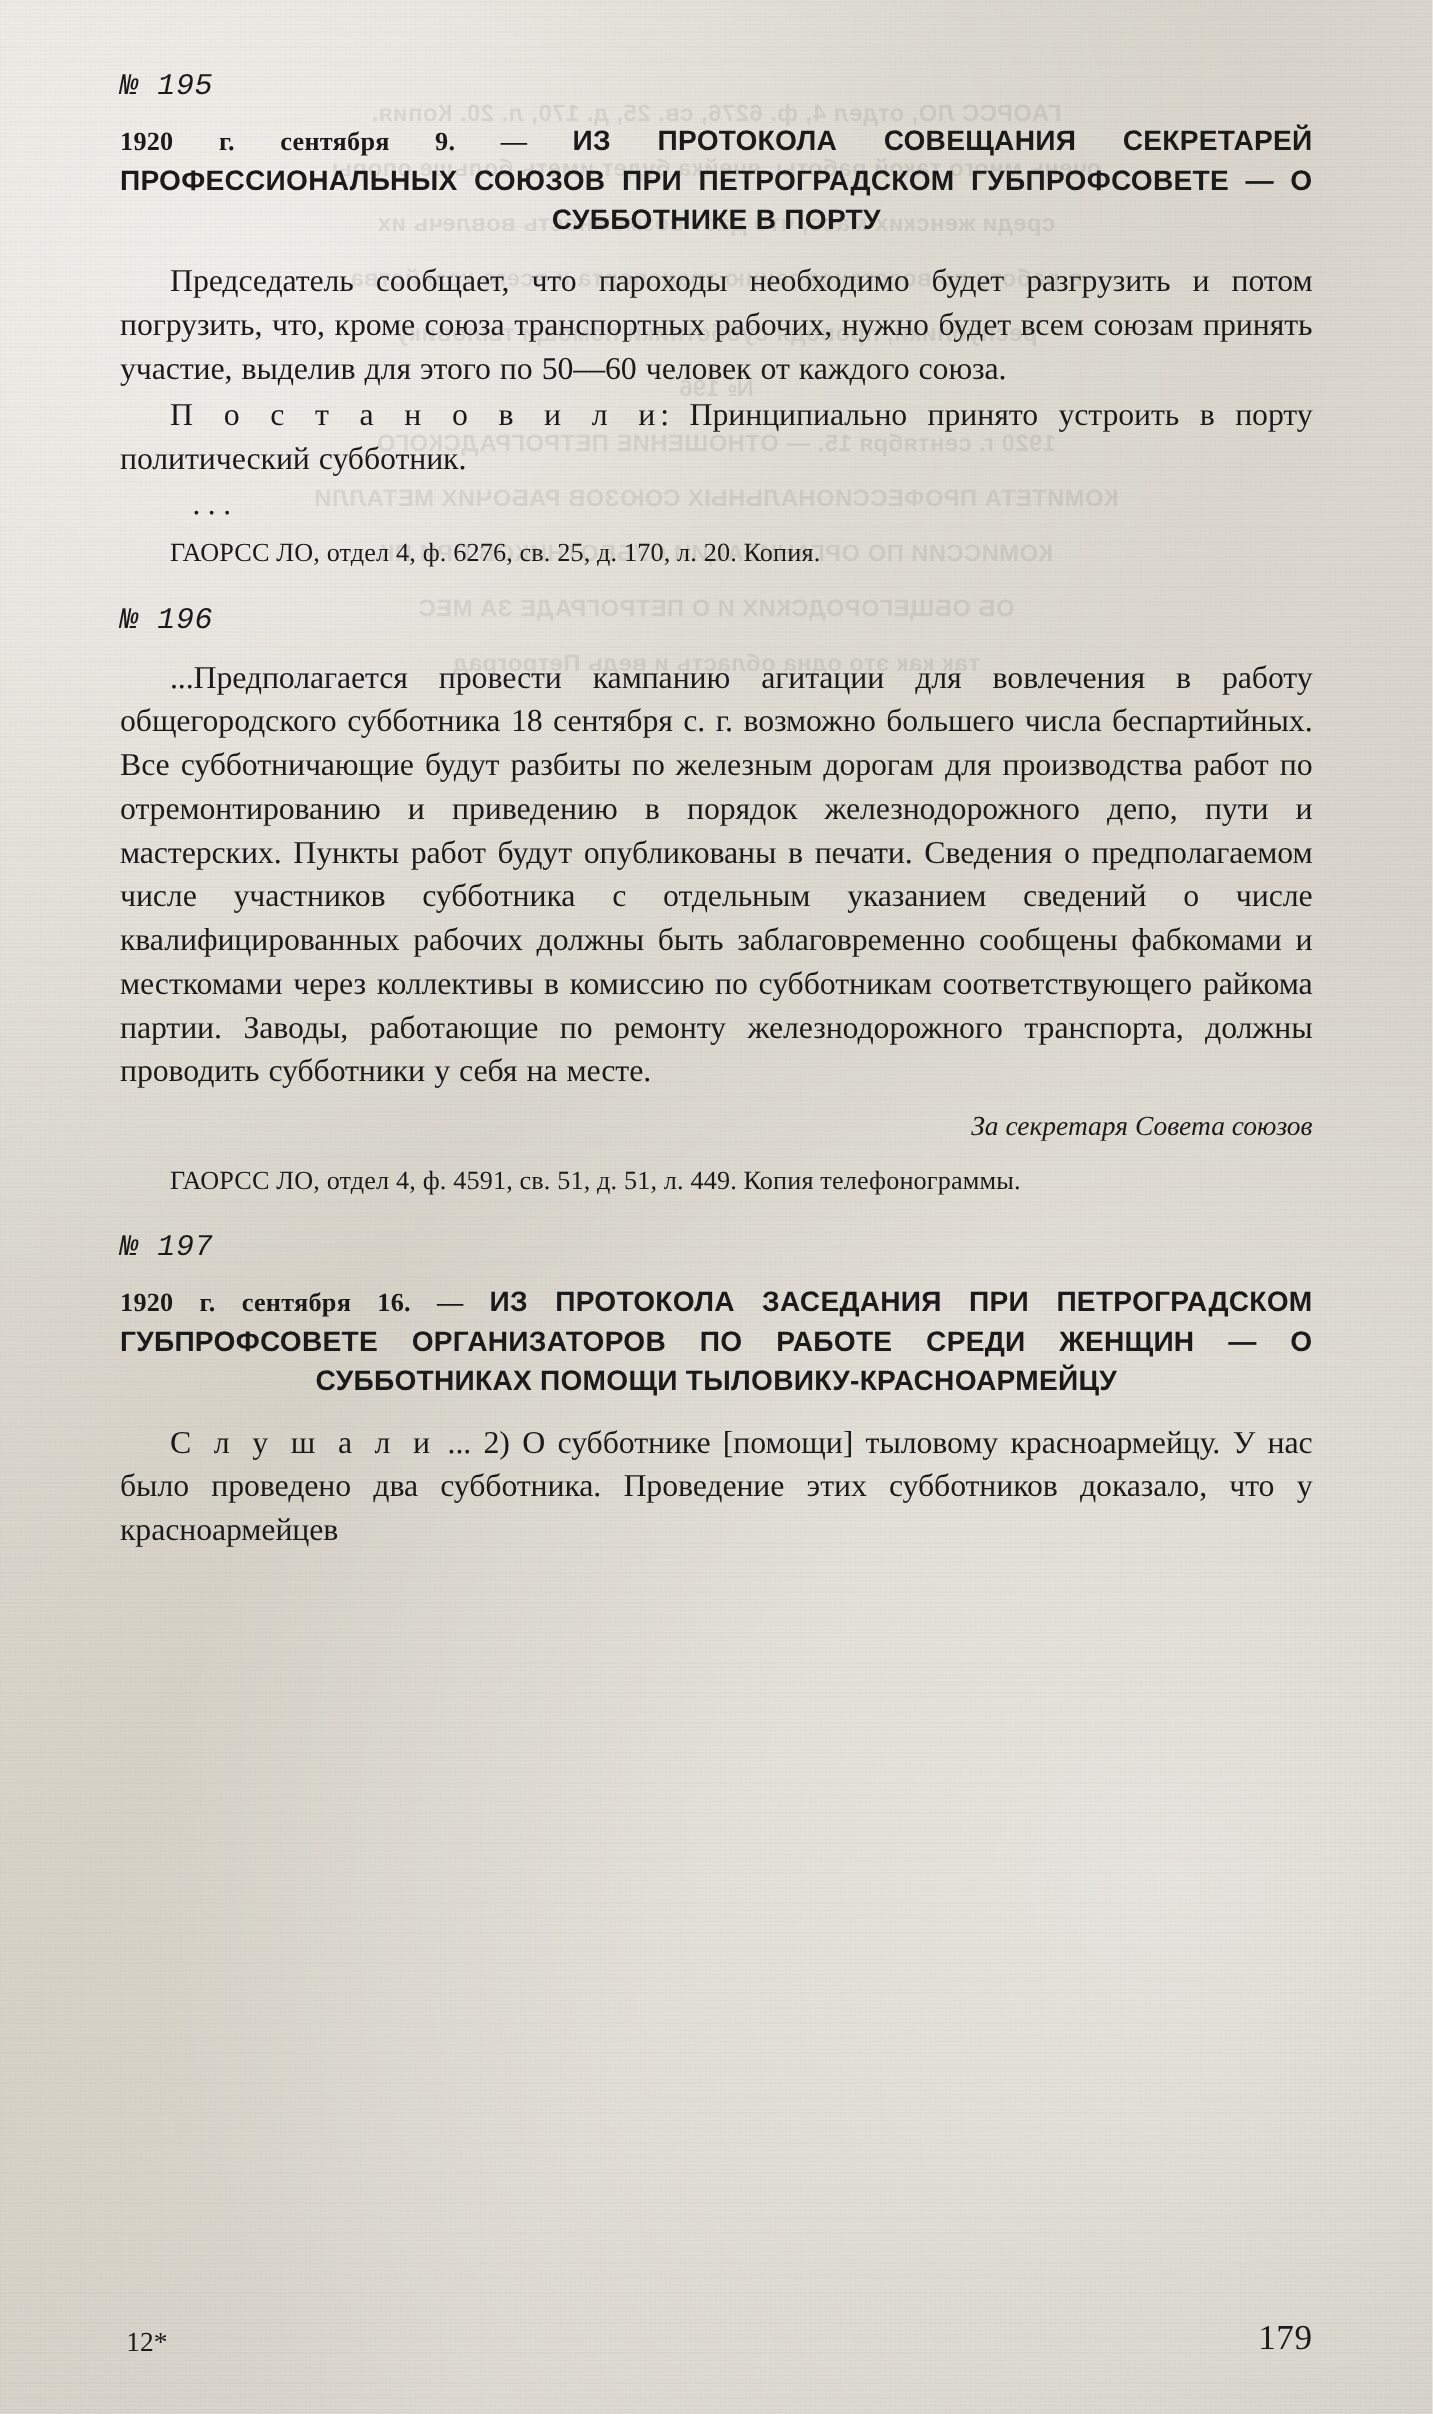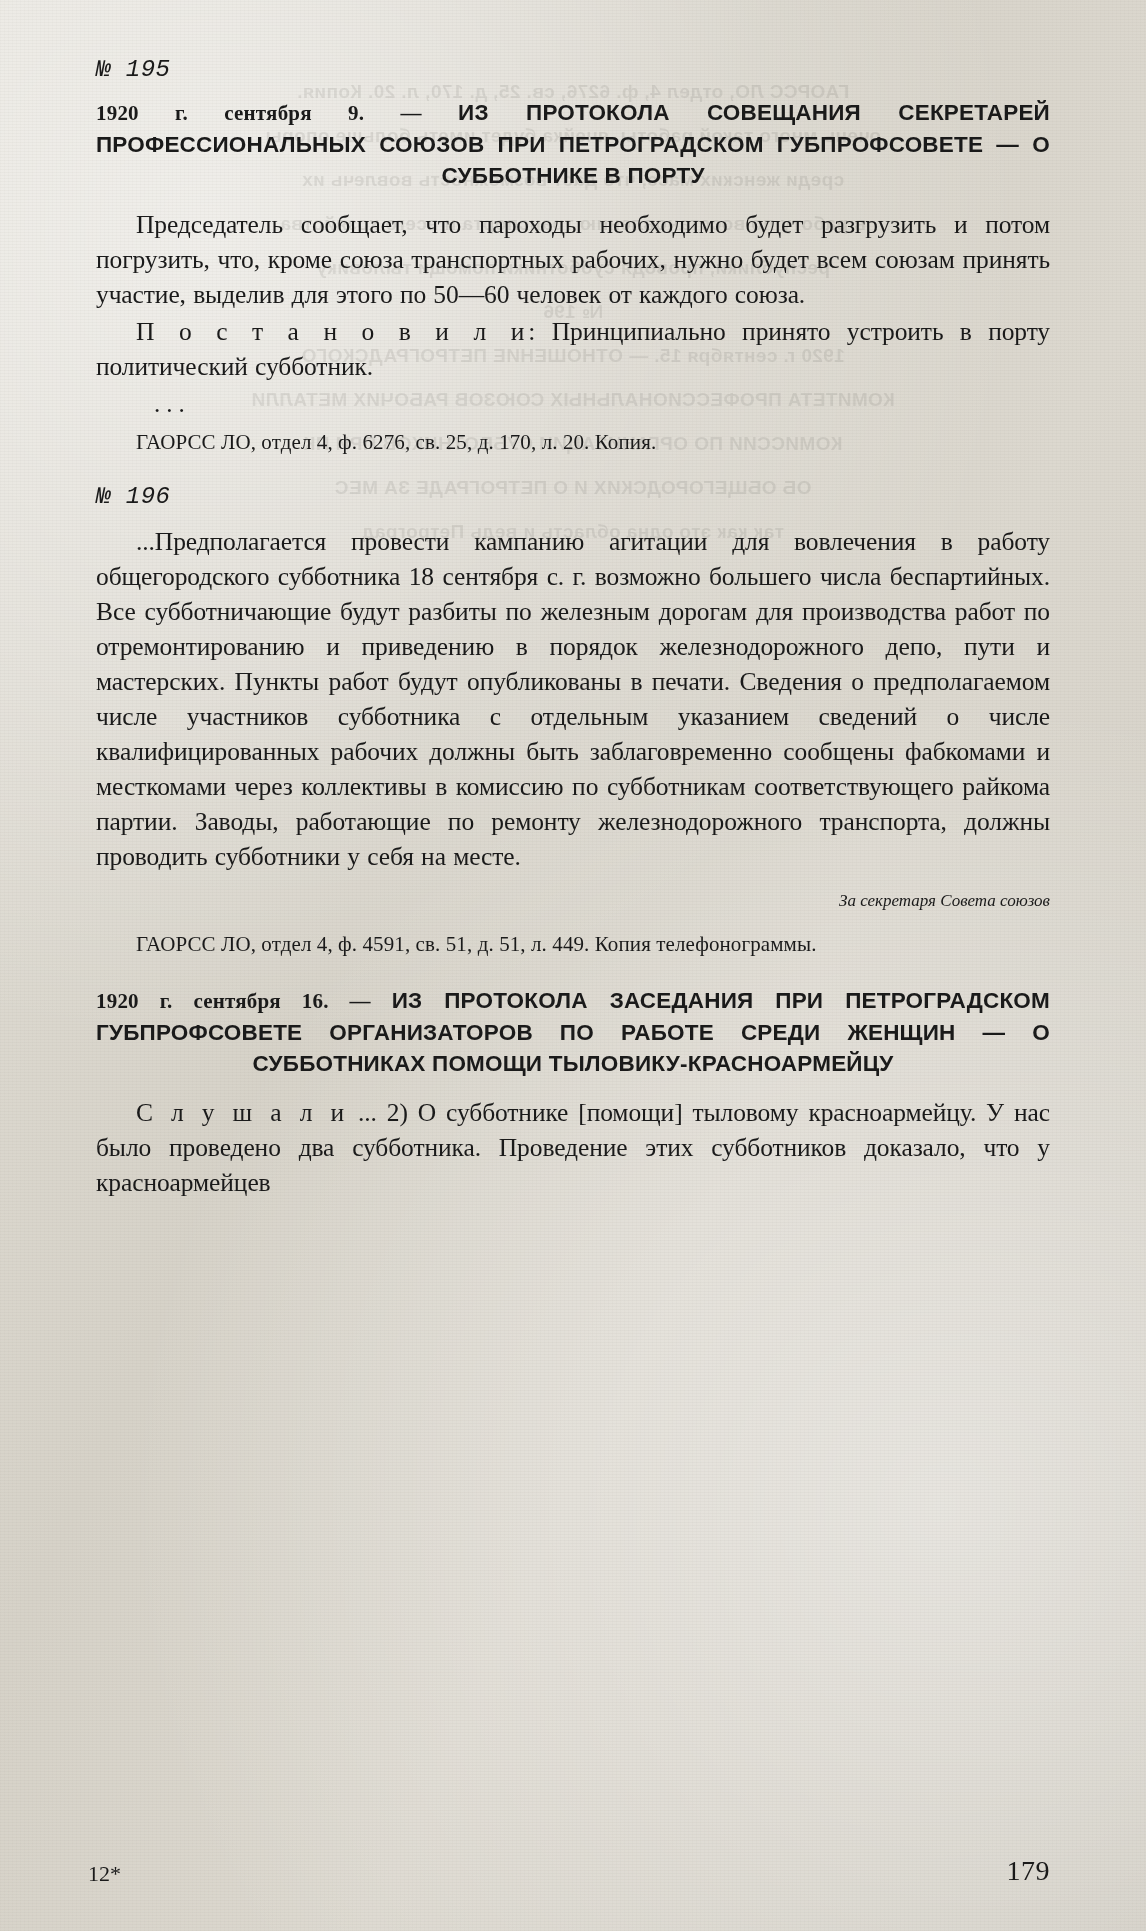--- a/index.html
+++ b/index.html
@@ -100,36 +100,36 @@
     line-height: 29px;
     text-align: justify;
     margin: 14px 0 0 0;
     text-indent: 40px;
     letter-spacing: 0.1px;
   }
   .archive.tight { margin-top: 10px; }
   .sign {
     font-family: "Liberation Serif", serif;
     font-style: italic;
-    font-size: 17px;
+    font-size: 22px;
     line-height: 30px;
     text-align: right;
     margin: 12px 0 0 0;
   }
   .sign .line2 {
     display: block;
     text-align: center;
     padding-right: 10px;
   }
   .section {
     margin-top: 26px;
   }
   .footer {
     position: absolute;
-    left: 88px;
+    left: 101px;
     right: 96px;
     bottom: 44px;
     z-index: 4;
     display: flex;
     justify-content: space-between;
     align-items: flex-end;
     font-family: "Liberation Serif", serif;
     font-size: 22px;
   }
   .footer .folio {
@@ -170,20 +170,21 @@
     <div class="section">
       <div class="doc-num">№ 196</div>
       <p class="body">...Предполагается провести кампанию агитации для вовлечения в работу общегородского субботника 18 сентября с. г. возможно большего числа беспартийных. Все субботничающие будут разбиты по железным дорогам для производства работ по отремонтированию и приведению в порядок железнодорожного депо, пути и мастерских. Пункты работ будут опубликованы в печати. Сведения о предполагаемом числе участников субботника с отдельным указанием сведений о числе квалифицированных рабочих должны быть заблаговременно сообщены фабкомами и месткомами через коллективы в комиссию по субботникам соответствующего райкома партии. Заводы, работающие по ремонту железнодорожного транспорта, должны проводить субботники у себя на месте.</p>
       <div class="sign">
         <span>За секретаря Совета союзов</span>
       </div>
       <p class="archive">ГАОРСС ЛО, отдел 4, ф. 4591, св. 51, д. 51, л. 449. Копия телефонограммы.</p>
     </div>
 
     <div class="section">
+      <div class="doc-num">№ 197</div>
       <div class="doc-title">
         <span class="date">1920 г. сентября 16. — </span><span>ИЗ ПРОТОКОЛА ЗАСЕДАНИЯ ПРИ ПЕТРОГРАДСКОМ ГУБПРОФСОВЕТЕ ОРГАНИЗАТОРОВ ПО РАБОТЕ СРЕДИ ЖЕНЩИН — О СУББОТНИКАХ ПОМОЩИ ТЫЛОВИКУ-КРАСНОАРМЕЙЦУ</span>
       </div>
       <p class="body"><span class="sp-word">С л у ш а л и</span><span> ... 2) О субботнике [помощи] тыловому красноармейцу. У нас было проведено два субботника. Проведение этих субботников доказало, что у красноармейцев</span></p>
     </div>
 
   </div>
 
   <div class="footer">
     <span>12*</span>

